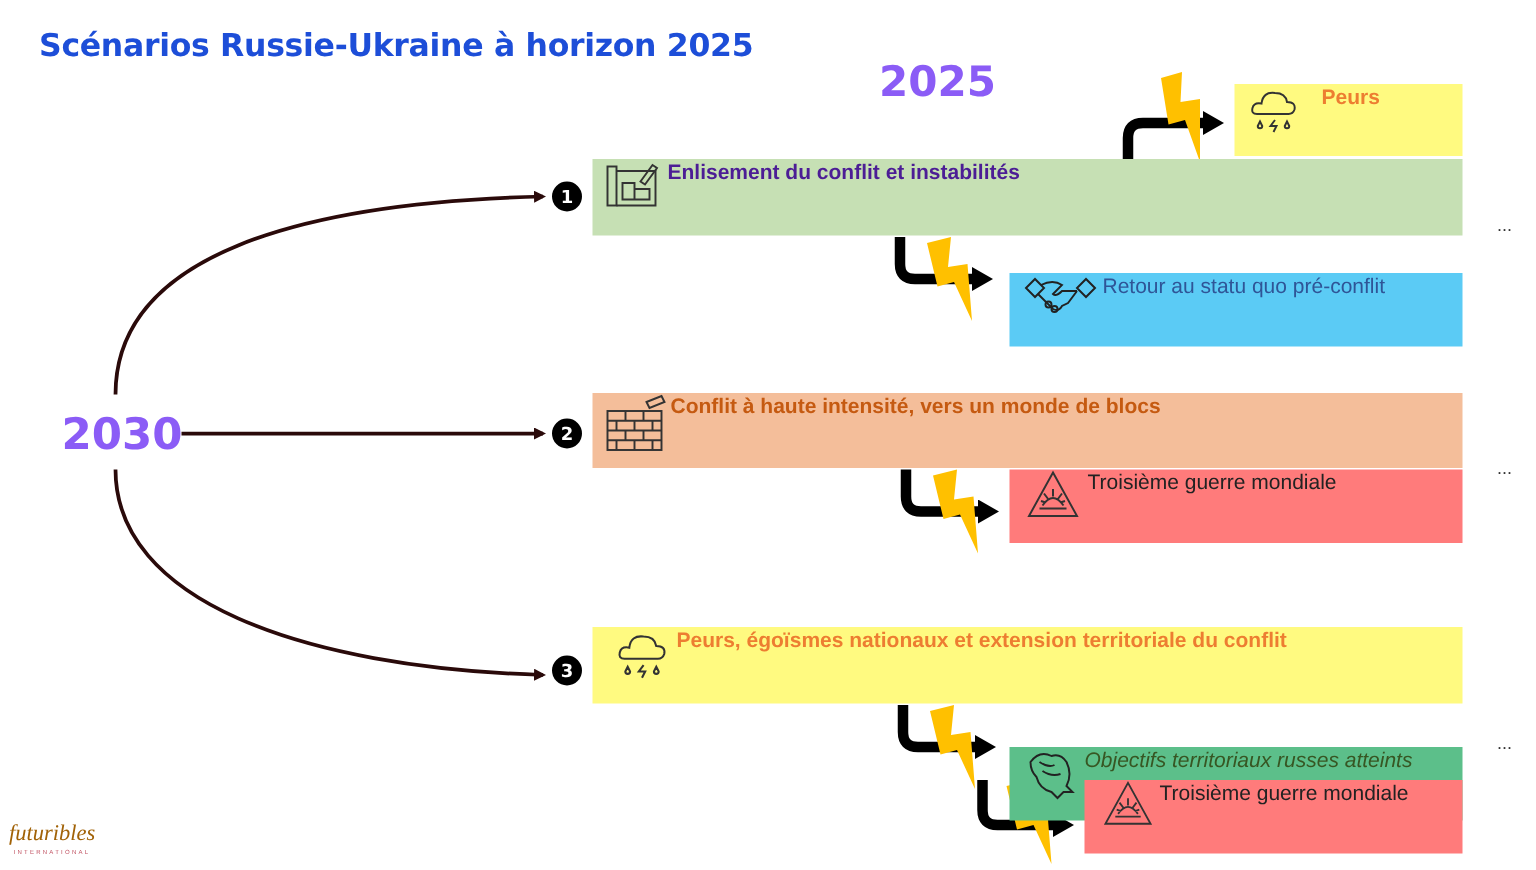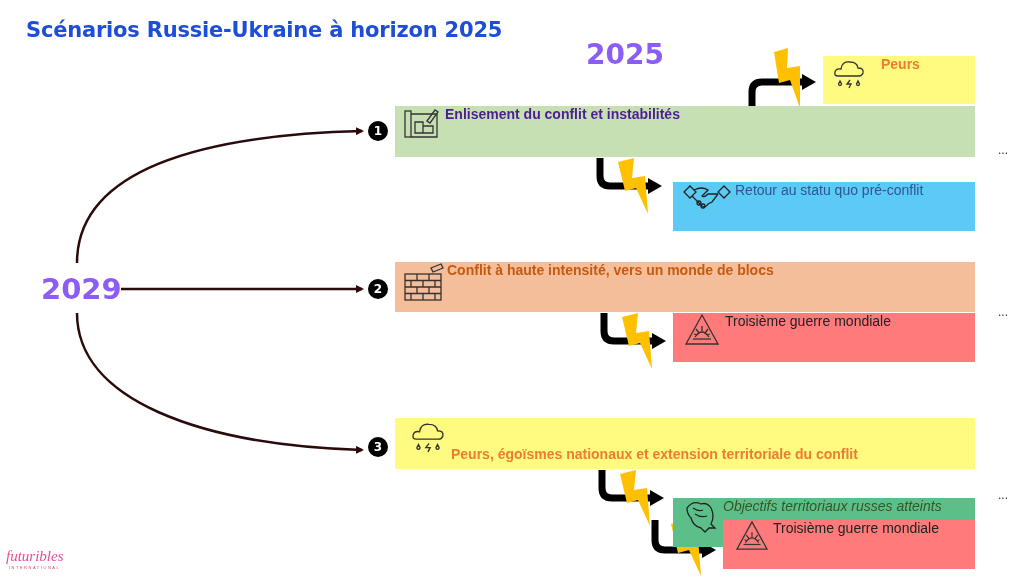--- a/index.html
+++ b/index.html
@@ -8,30 +8,30 @@
   .title{left:26px;top:18px;font-family:"DejaVu Sans",sans-serif;font-size:21px;font-weight:bold;color:#1d4ed8;letter-spacing:-0.2px;}
   .year{font-family:"DejaVu Sans",sans-serif;font-weight:bold;color:#8b5cf6;}
   .y2025{left:586px;top:38px;font-size:28px;}
   .y2022{left:41px;top:272px;font-size:29px;}
   .box{position:absolute;display:flex;align-items:flex-start;box-sizing:border-box;}
   .box .ico{flex:0 0 auto;display:flex;align-items:center;justify-content:center;}
   .box .txt{font-size:14px;line-height:17px;}
   .bold{font-weight:bold;}
   .badge{position:absolute;width:20px;height:20px;border-radius:50%;background:#000;color:#fff;font-size:12px;font-weight:bold;display:flex;align-items:center;justify-content:center;font-family:"DejaVu Sans",sans-serif;}
   .dots{position:absolute;font-size:12px;color:#333;}
-  .logo{left:6px;top:548px;font-family:"Liberation Serif",serif;font-style:italic;font-size:15px;color:#ec4899;}
+  .logo{left:6px;top:548px;font-family:"Liberation Serif",serif;font-style:italic;font-size:15px;color:#a16207;}
   .logo-sub{left:9px;top:565px;font-size:4px;letter-spacing:1.5px;color:#c05060;}
   svg.overlay{position:absolute;left:0;top:0;}
 </style>
 </head>
 <body>
 
 <div class="abs title">Scénarios Russie-Ukraine à horizon 2025</div>
 <div class="abs year y2025">2025</div>
-<div class="abs year y2022">2029</div>
+<div class="abs year y2022">2030</div>
 
 <svg class="overlay" width="1024" height="580">
   <defs>
     <marker id="mh" markerWidth="8" markerHeight="8" refX="6" refY="4" orient="auto" markerUnits="userSpaceOnUse">
       <path d="M0,0 L8,4 L0,8 Z" fill="#2a0a0a"></path>
     </marker>
     <marker id="bh" markerWidth="14" markerHeight="16" refX="4" refY="8" orient="auto" markerUnits="userSpaceOnUse">
       <path d="M0,0 L14,8 L0,16 Z" fill="#000"></path>
     </marker>
   </defs>
@@ -122,21 +122,21 @@
 <div class="dots" style="left:998px;top:305px;">...</div>
 
 <div class="badge" style="left:368px;top:437px;">3</div>
 <div class="box" style="left:395px;top:418px;width:580px;height:51px;background:#FFFA80;">
   <span class="ico" style="width:46px;margin-left:10px;">
     <svg width="36" height="36" viewBox="0 0 34 34" fill="none" stroke="#333" stroke-width="1.3">
       <path d="M6,20 Q2,20 3,16 Q4,12 9,13 Q10,5 18,6 Q25,6 26,12 Q32,12 31,17 Q30,20 27,20 Z"></path>
       <path d="M8,25 l-1.5,3 a1.5,1.5 0 1,0 3,0 Z M26,25 l-1.5,3 a1.5,1.5 0 1,0 3,0 Z M18,24 l-3,4 h4 l-2,4"></path>
     </svg>
   </span>
-  <span class="txt bold" style="color:#ED7D31;margin-top:28px;">Peurs, égoïsmes nationaux et extension territoriale du conflit</span>
+  <span class="txt bold" style="color:#ED7D31;">Peurs, égoïsmes nationaux et extension territoriale du conflit</span>
 </div>
 <div class="box" style="left:673px;top:498px;width:302px;height:49px;background:#5CBF8A;font-style:italic;">
   <span class="ico" style="width:44px;margin-left:6px;">
     <svg width="36" height="36" viewBox="0 0 36 36" fill="none" stroke="#222" stroke-width="1.3">
       <path d="M4,10 Q10,2 18,6 Q24,4 28,10 Q32,18 28,26 L32,30 L26,30 L22,34 L18,30 Q10,28 8,20 Q4,16 4,10 Z"></path>
       <path d="M10,10 Q16,14 20,12 M12,16 Q18,20 24,18"></path>
     </svg>
   </span>
   <span class="txt" style="color:#375623;width:230px;">Objectifs territoriaux russes atteints</span>
 </div>

